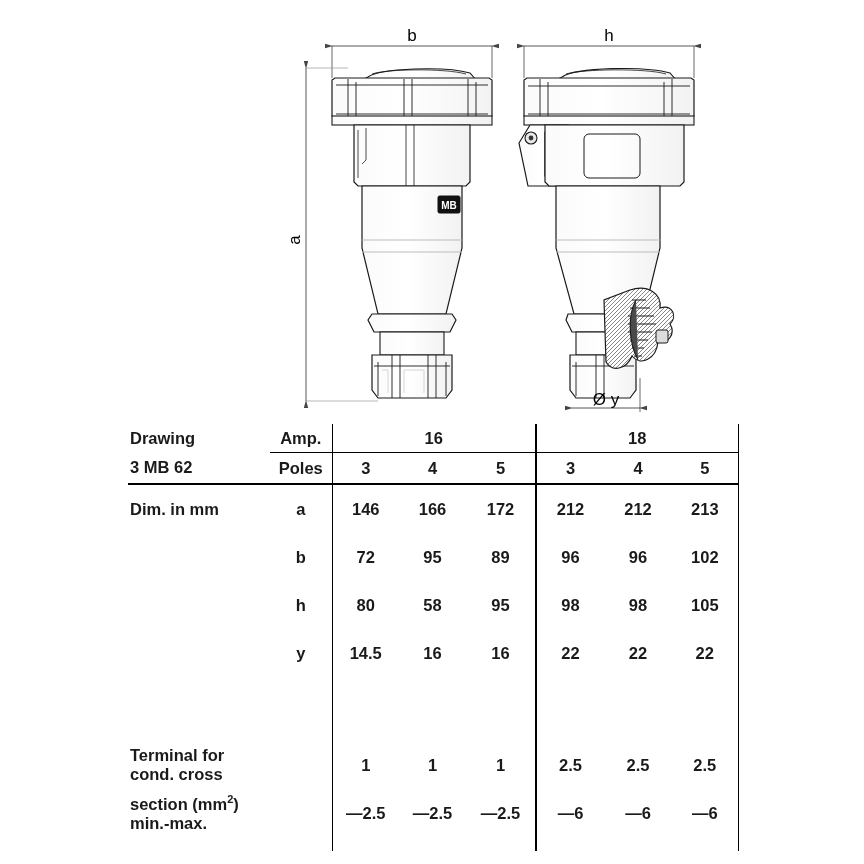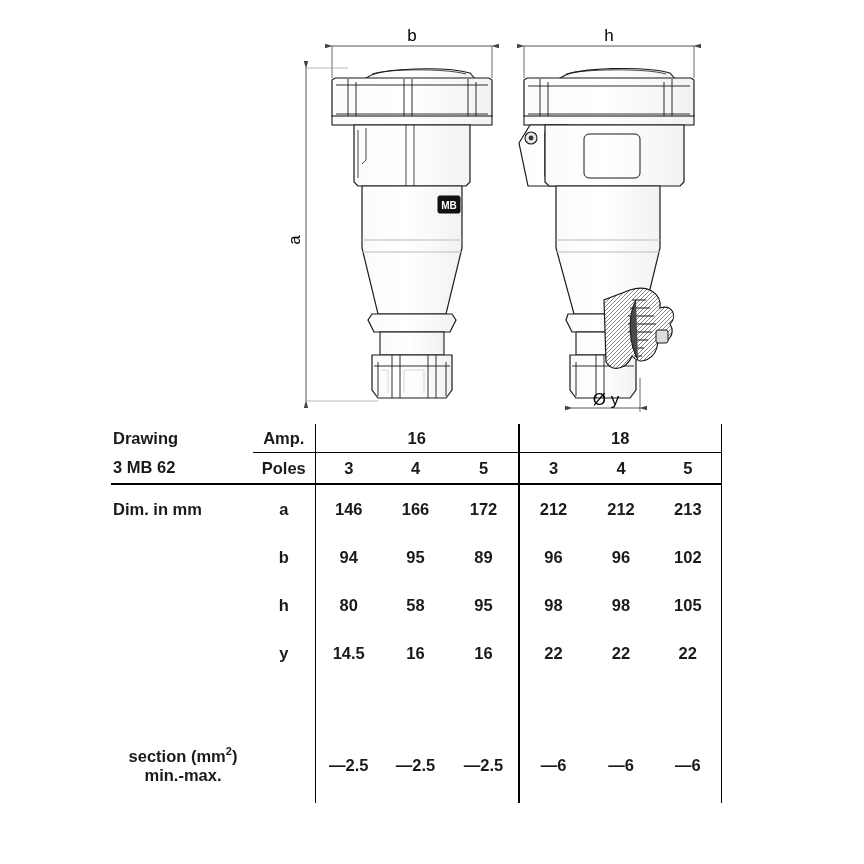--- a/index.html
+++ b/index.html
@@ -33,21 +33,21 @@
 
   .dim-label {
     font-family: "Liberation Sans", sans-serif;
     font-size: 17px;
     fill: #000;
   }
 
   
   #spec-table {
     position: absolute;
-    left: 111px;
+    left: 128px;
     top: 424px;
     width: 610px;
     height: 412px;
   }
   table.spec {
     border-collapse: collapse;
     width: 610px;
     table-layout: fixed;
     font-family: "Liberation Sans", sans-serif;
   }
@@ -109,21 +109,21 @@
   .rule-head{ border-bottom: 2.6px solid #000; }
 
   tr.r-head1 td { height: 28px; }
   tr.r-head2 td { height: 30px; }
   tr.r-a     td { height: 48px; margin-top: 16px; }
   tr.r-b     td { height: 48px; }
   tr.r-h     td { height: 48px; }
   tr.r-y     td { height: 48px; }
   tr.r-gap   td { height: 64px; }
   tr.r-t1    td { height: 48px; }
-  tr.r-t2    td { height: 48px; text-align: center; }
+  tr.r-t2    td { height: 48px; }
   tr.r-foot  td { height: 14px; }
 
   .sup { font-size: 11px; vertical-align: super; }
 </style>
 </head>
 <body>
 
 <div id="sheet">
 
   <div id="drawing-area">
@@ -332,21 +332,21 @@
           <td class="num">166</td>
           <td class="num">172</td>
           <td class="num vl-mid">212</td>
           <td class="num">212</td>
           <td class="num vl-right">213</td>
         </tr>
 
         <tr class="r-b">
           <td class="lbl"></td>
           <td class="sym">b</td>
-          <td class="num vl-left">94</td>
+          <td class="num vl-left">72</td>
           <td class="num">95</td>
           <td class="num">89</td>
           <td class="num vl-mid">96</td>
           <td class="num">96</td>
           <td class="num vl-right">102</td>
         </tr>
 
         <tr class="r-h">
           <td class="lbl"></td>
           <td class="sym">h</td>
@@ -373,20 +373,30 @@
           <td class="lbl"></td>
           <td class="sym"></td>
           <td class="num vl-left"></td>
           <td class="num"></td>
           <td class="num"></td>
           <td class="num vl-mid"></td>
           <td class="num"></td>
           <td class="num vl-right"></td>
         </tr>
 
+        <tr class="r-t1">
+          <td class="lbl">Terminal for cond. cross</td>
+          <td class="sym"></td>
+          <td class="num vl-left">1</td>
+          <td class="num">1</td>
+          <td class="num">1</td>
+          <td class="num vl-mid">2.5</td>
+          <td class="num">2.5</td>
+          <td class="num vl-right">2.5</td>
+        </tr>
 
         <tr class="r-t2">
           <td class="lbl"><span>section (mm</span><span class="sup">2</span><span>) min.-max.</span></td>
           <td class="sym"></td>
           <td class="num vl-left">—2.5</td>
           <td class="num">—2.5</td>
           <td class="num">—2.5</td>
           <td class="num vl-mid">—6</td>
           <td class="num">—6</td>
           <td class="num vl-right">—6</td>

